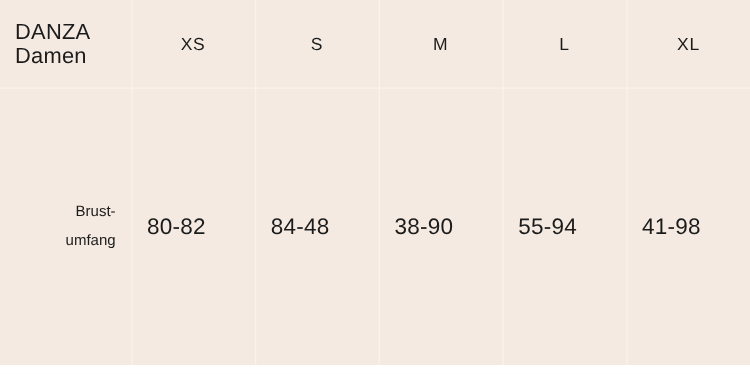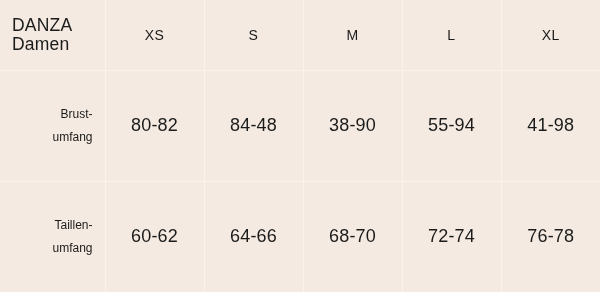--- a/index.html
+++ b/index.html
@@ -85,21 +85,20 @@
     padding-left: 13px;
     font-size: 12px;
     line-height: 23px;
   }
   td.row-label .label-line {
     display: block;
     white-space: nowrap;
   }
 
   td.measure-cell {
-    text-align: center;
     font-size: 18px;
     letter-spacing: 0.2px;
   }
 </style>
 </head>
 <body>
 
 <div class="size-table-wrap">
   <table class="size-table">
     <colgroup>
@@ -128,26 +127,15 @@
         <td class="row-label">
           <span class="label-line">Brust-</span>
           <span class="label-line">umfang</span>
         </td>
         <td class="measure-cell">80-82</td>
         <td class="measure-cell">84-48</td>
         <td class="measure-cell">38-90</td>
         <td class="measure-cell">55-94</td>
         <td class="measure-cell">41-98</td>
       </tr>
-      <tr class="data-row">
-        <td class="row-label">
-          <span class="label-line">Taillen-</span>
-          <span class="label-line">umfang</span>
-        </td>
-        <td class="measure-cell">60-62</td>
-        <td class="measure-cell">64-66</td>
-        <td class="measure-cell">68-70</td>
-        <td class="measure-cell">72-74</td>
-        <td class="measure-cell">76-78</td>
-      </tr>
     </tbody>
   </table>
 </div>
 
 </body></html>

